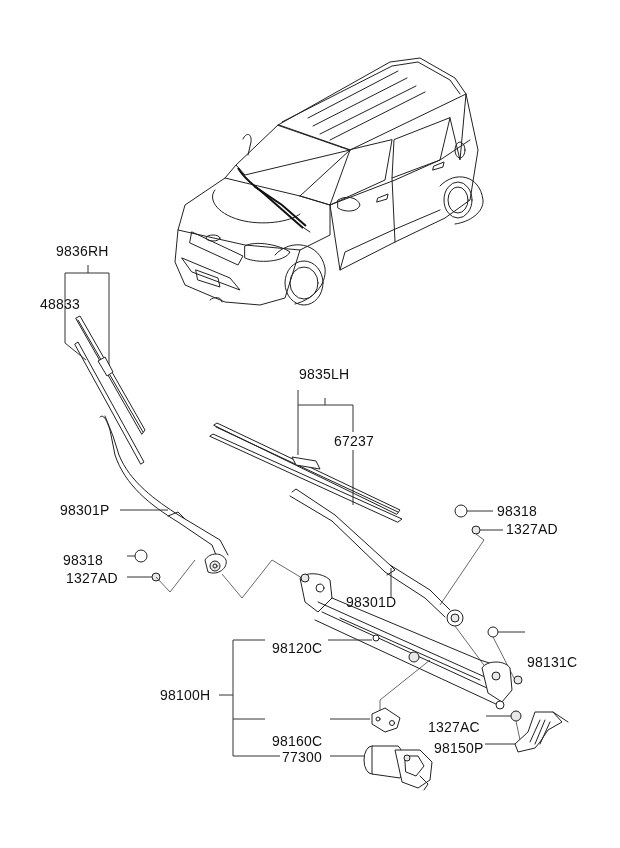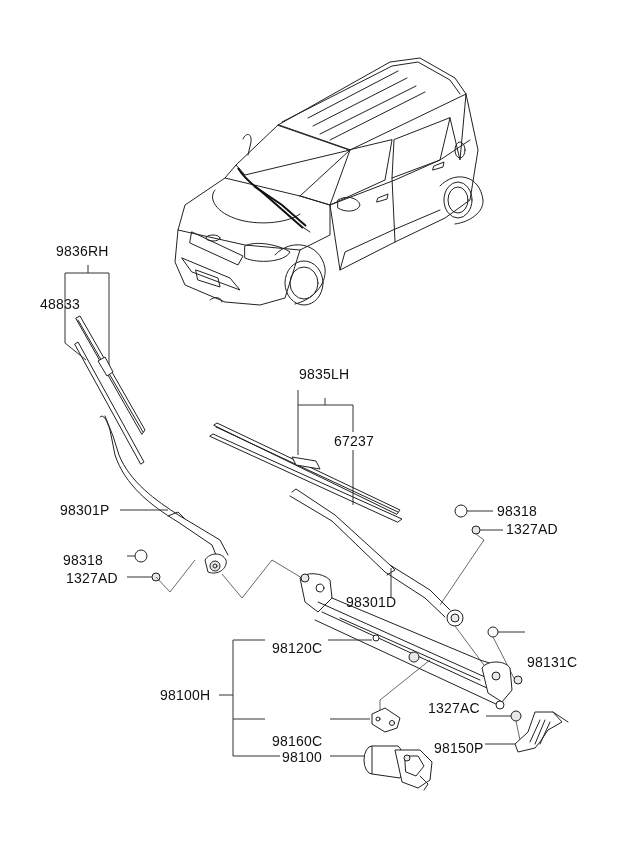--- a/index.html
+++ b/index.html
@@ -212,16 +212,16 @@
 <span class="lbl" style="left:60px;top:502px;">98301P</span>
 <span class="lbl" style="left:63px;top:552px;">98318</span>
 <span class="lbl" style="left:66px;top:570px;">1327AD</span>
 <span class="lbl" style="left:497px;top:503px;">98318</span>
 <span class="lbl" style="left:506px;top:521px;">1327AD</span>
 <span class="lbl" style="left:346px;top:594px;">98301D</span>
 <span class="lbl" style="left:527px;top:625px;margin-top:29px;">98131C</span>
 <span class="lbl" style="left:272px;top:640px;">98120C</span>
 <span class="lbl" style="left:160px;top:687px;">98100H</span>
 <span class="lbl" style="left:272px;top:733px;">98160C</span>
-<span class="lbl" style="left:428px;top:700px;">1327AC</span>
+<span class="lbl" style="left:428px;top:719px;">1327AC</span>
 <span class="lbl" style="left:434px;top:740px;">98150P</span>
-<span class="lbl" style="left:282px;top:749px;">98100</span>
+<span class="lbl" style="left:282px;top:749px;">77300</span>
 </div>
 
 </body></html>

